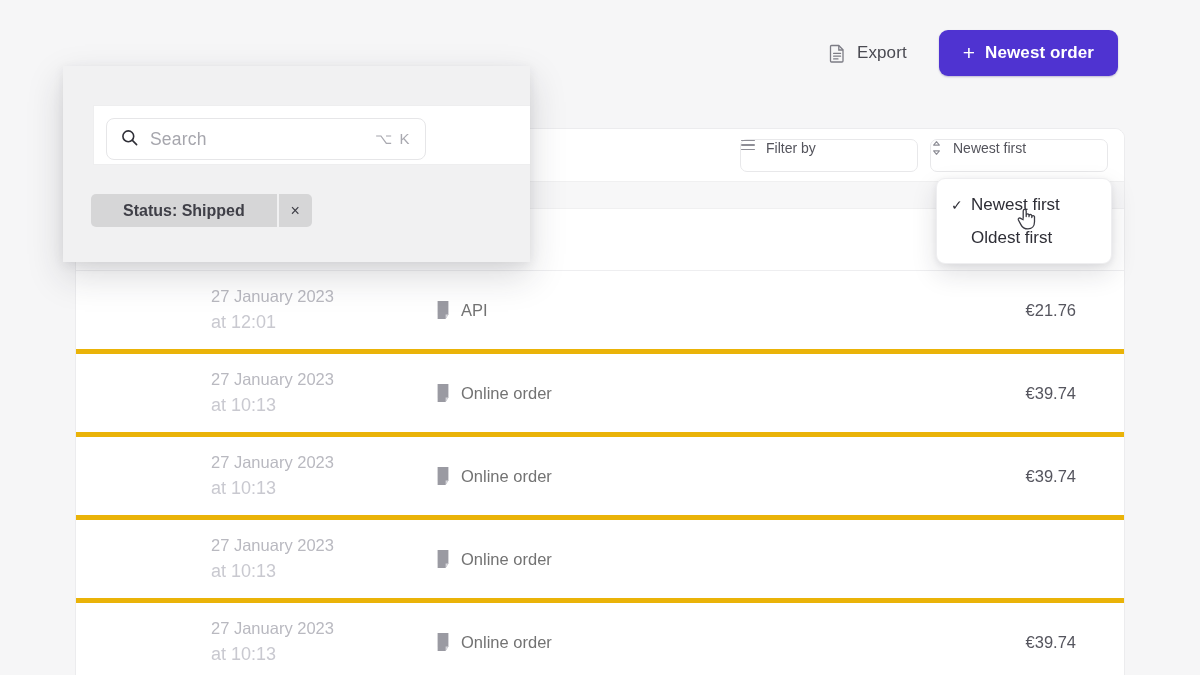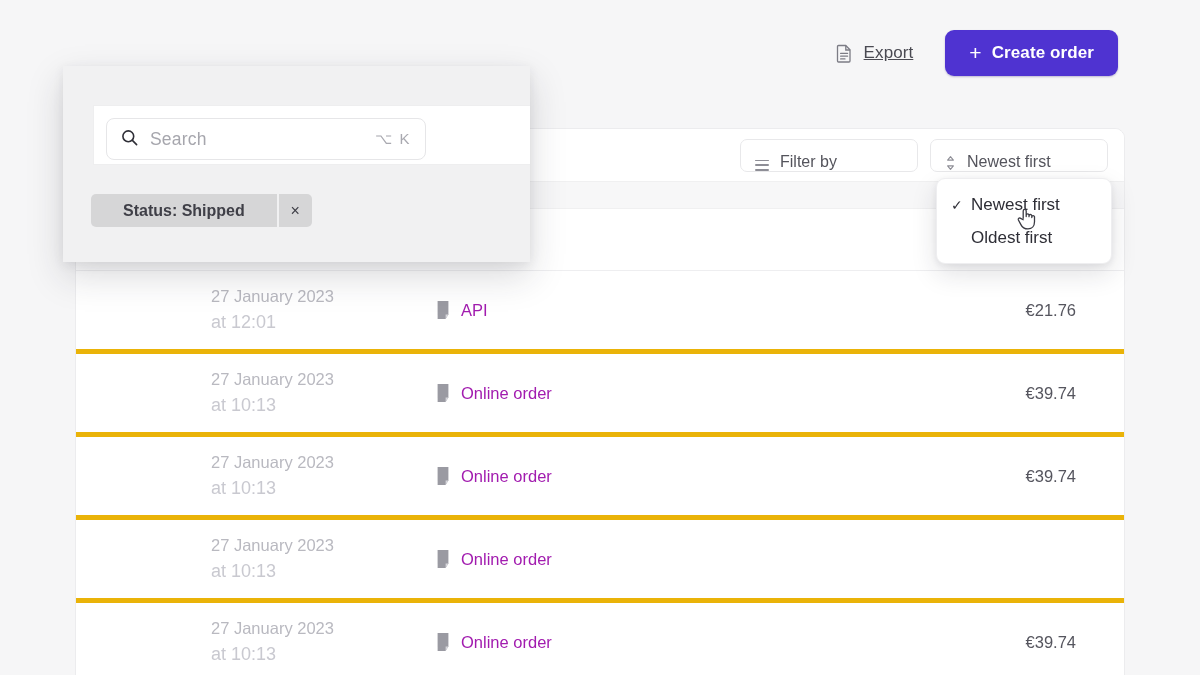--- a/index.html
+++ b/index.html
@@ -15,21 +15,20 @@
   
   .topbar {
     position: absolute; top: 30px; right: 82px;
     display: flex; align-items: center; gap: 28px;
   }
   .export-btn {
     display: flex; align-items: center; gap: 11px;
     font-size: 17px; color: #4a4a52; letter-spacing: .1px;
     background: none; border: none; cursor: pointer;
     padding: 6px 4px;
-    text-decoration: underline;
   }
   .doc-icon { width: 17px; height: 19px; display: block; }
   .create-btn {
     display: flex; align-items: center; gap: 10px;
     background: #4f33d1; color: #fff;
     border: none; border-radius: 9px;
     padding: 0 24px; height: 46px;
     font-size: 17px; font-weight: 600; letter-spacing: .1px;
     cursor: pointer;
     box-shadow: 0 1px 2px rgba(40,20,120,.28);
@@ -49,24 +48,24 @@
     overflow: hidden;
   }
   .card-toolbar {
     height: 53px;
     display: flex; align-items: center; justify-content: flex-end;
     gap: 12px; padding: 0 16px;
     background: #fff;
     border-bottom: 1px solid #f0f0f1;
   }
   .tool-btn {
-    display: flex; align-items: flex-end; gap: 11px;
-    height: 33px; padding: 0 14px;
+    display: flex; align-items: flex-start; gap: 11px;
+    height: 33px; padding: 0 0;
     background: #fff; border: 1px solid #e8e8ea; border-radius: 7px;
-    font-size: 16px; color: #54545c; cursor: pointer;
+    font-size: 14px; color: #54545c; cursor: pointer;
     white-space: nowrap;
   }
   .filter-btn { width: 178px; }
   .sort-btn   { width: 178px; }
   .hamb { display: flex; flex-direction: column; gap: 3px; width: 14px; }
   .hamb i { display: block; height: 1.6px; background: #8e8e96; border-radius: 1px; }
   .hamb i:nth-child(1){ width: 14px; }
   .hamb i:nth-child(2){ width: 14px; }
   .hamb i:nth-child(3){ width: 14px; }
   .updown { width: 11px; height: 16px; display: block; }
@@ -85,21 +84,21 @@
 
   .trow {
     height: 83px; display: flex; align-items: center;
     border-bottom: 5px solid #eab308; background: #fff;
   }
   .cell-date { width: 360px; padding-left: 135px; line-height: 1.45; }
   .date-main { font-size: 16.5px; color: #b9b9c0; }
   .date-sub  { font-size: 18px; color: #c9c9d0; }
   .cell-source {
     width: 430px; display: flex; align-items: center; gap: 11px;
-    font-size: 16.5px; color: #a21caf;
+    font-size: 16.5px; color: #737373;
   }
   .src-icon { width: 14px; height: 18px; display: block; flex: none; }
   .cell-amount {
     flex: 1; text-align: right; padding-right: 48px;
     font-size: 16.5px; color: #55555e;
   }
 
   
   .sortmenu {
     position: absolute; left: 936px; top: 178px;
@@ -178,21 +177,21 @@
           <path d="M2.5 1.5h7.2l4.3 4.3v11.2a1 1 0 0 1-1 1H2.5a1 1 0 0 1-1-1V2.5a1 1 0 0 1 1-1z" stroke="#7c7c85" stroke-width="1.3"></path>
           <path d="M9.8 1.6v4.4h4.3" stroke="#7c7c85" stroke-width="1.3"></path>
           <path d="M4.6 9.4h7M4.6 12.2h7M4.6 14.9h4.4" stroke="#7c7c85" stroke-width="1.2" stroke-linecap="round"></path>
         </svg>
       </span>
       <span>Export</span>
     </button>
 
     <button class="create-btn">
       <span class="plus">+</span>
-      <span>Create order</span>
+      <span>Newest order</span>
     </button>
   </div>
 
   <div class="card">
 
     <div class="card-toolbar">
       <button class="tool-btn filter-btn">
         <span class="hamb">
             <i></i>
             <i></i>

